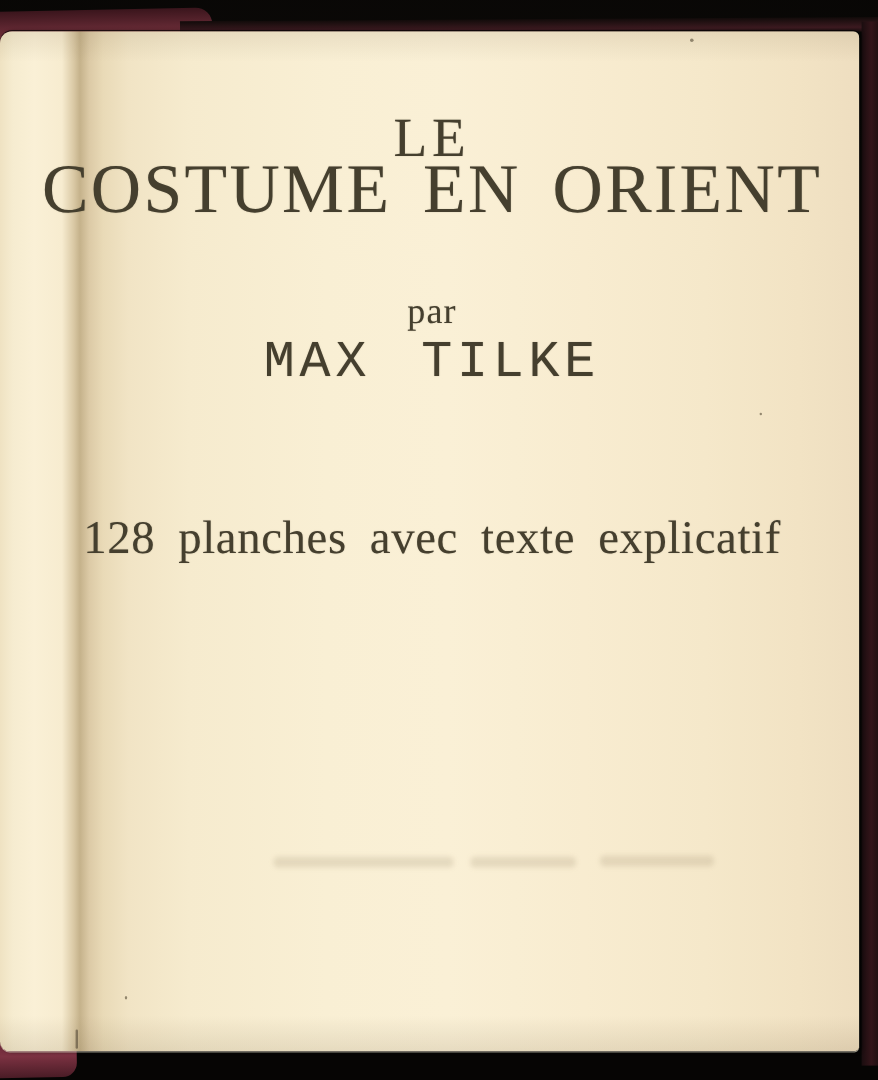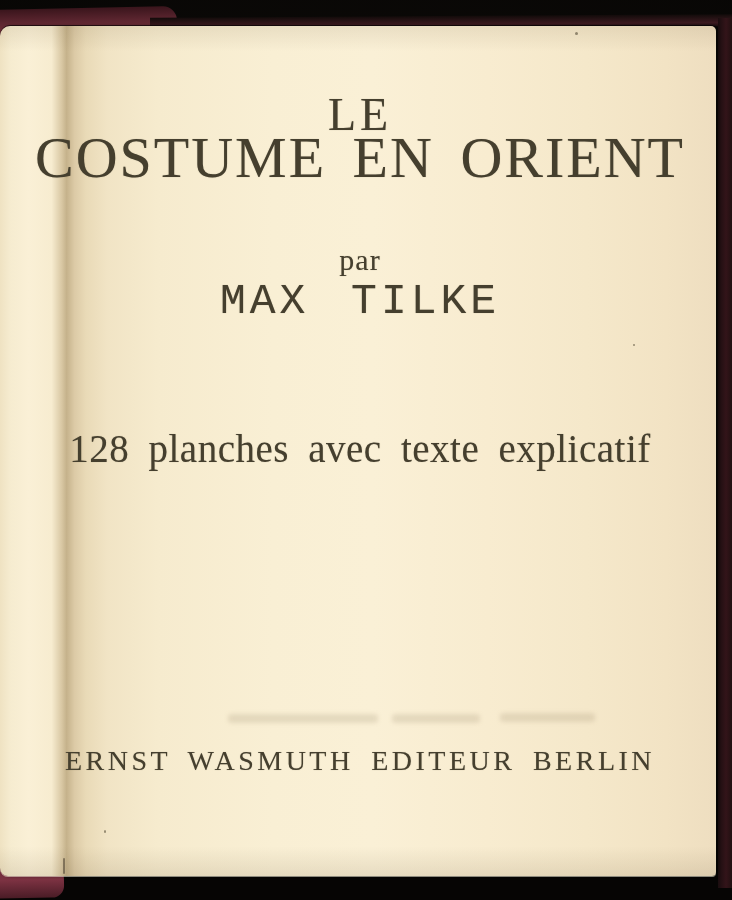--- a/index.html
+++ b/index.html
@@ -97,16 +97,15 @@
     <div class="speck s1"></div>
     <div class="speck s2"></div>
     <div class="speck s3"></div>
     <div class="speck s4"></div>
 
     <div class="line title-le">LE</div>
     <div class="line title-main">COSTUME EN ORIENT</div>
     <div class="line byline">par</div>
     <div class="line author">MAX TILKE</div>
     <div class="line edition">128 planches avec texte explicatif</div>
-    <div class="line imprint">ERNST WASMUTH EDITEUR BERLIN</div>
 
   </div>
 </div>
 
 </body></html>

